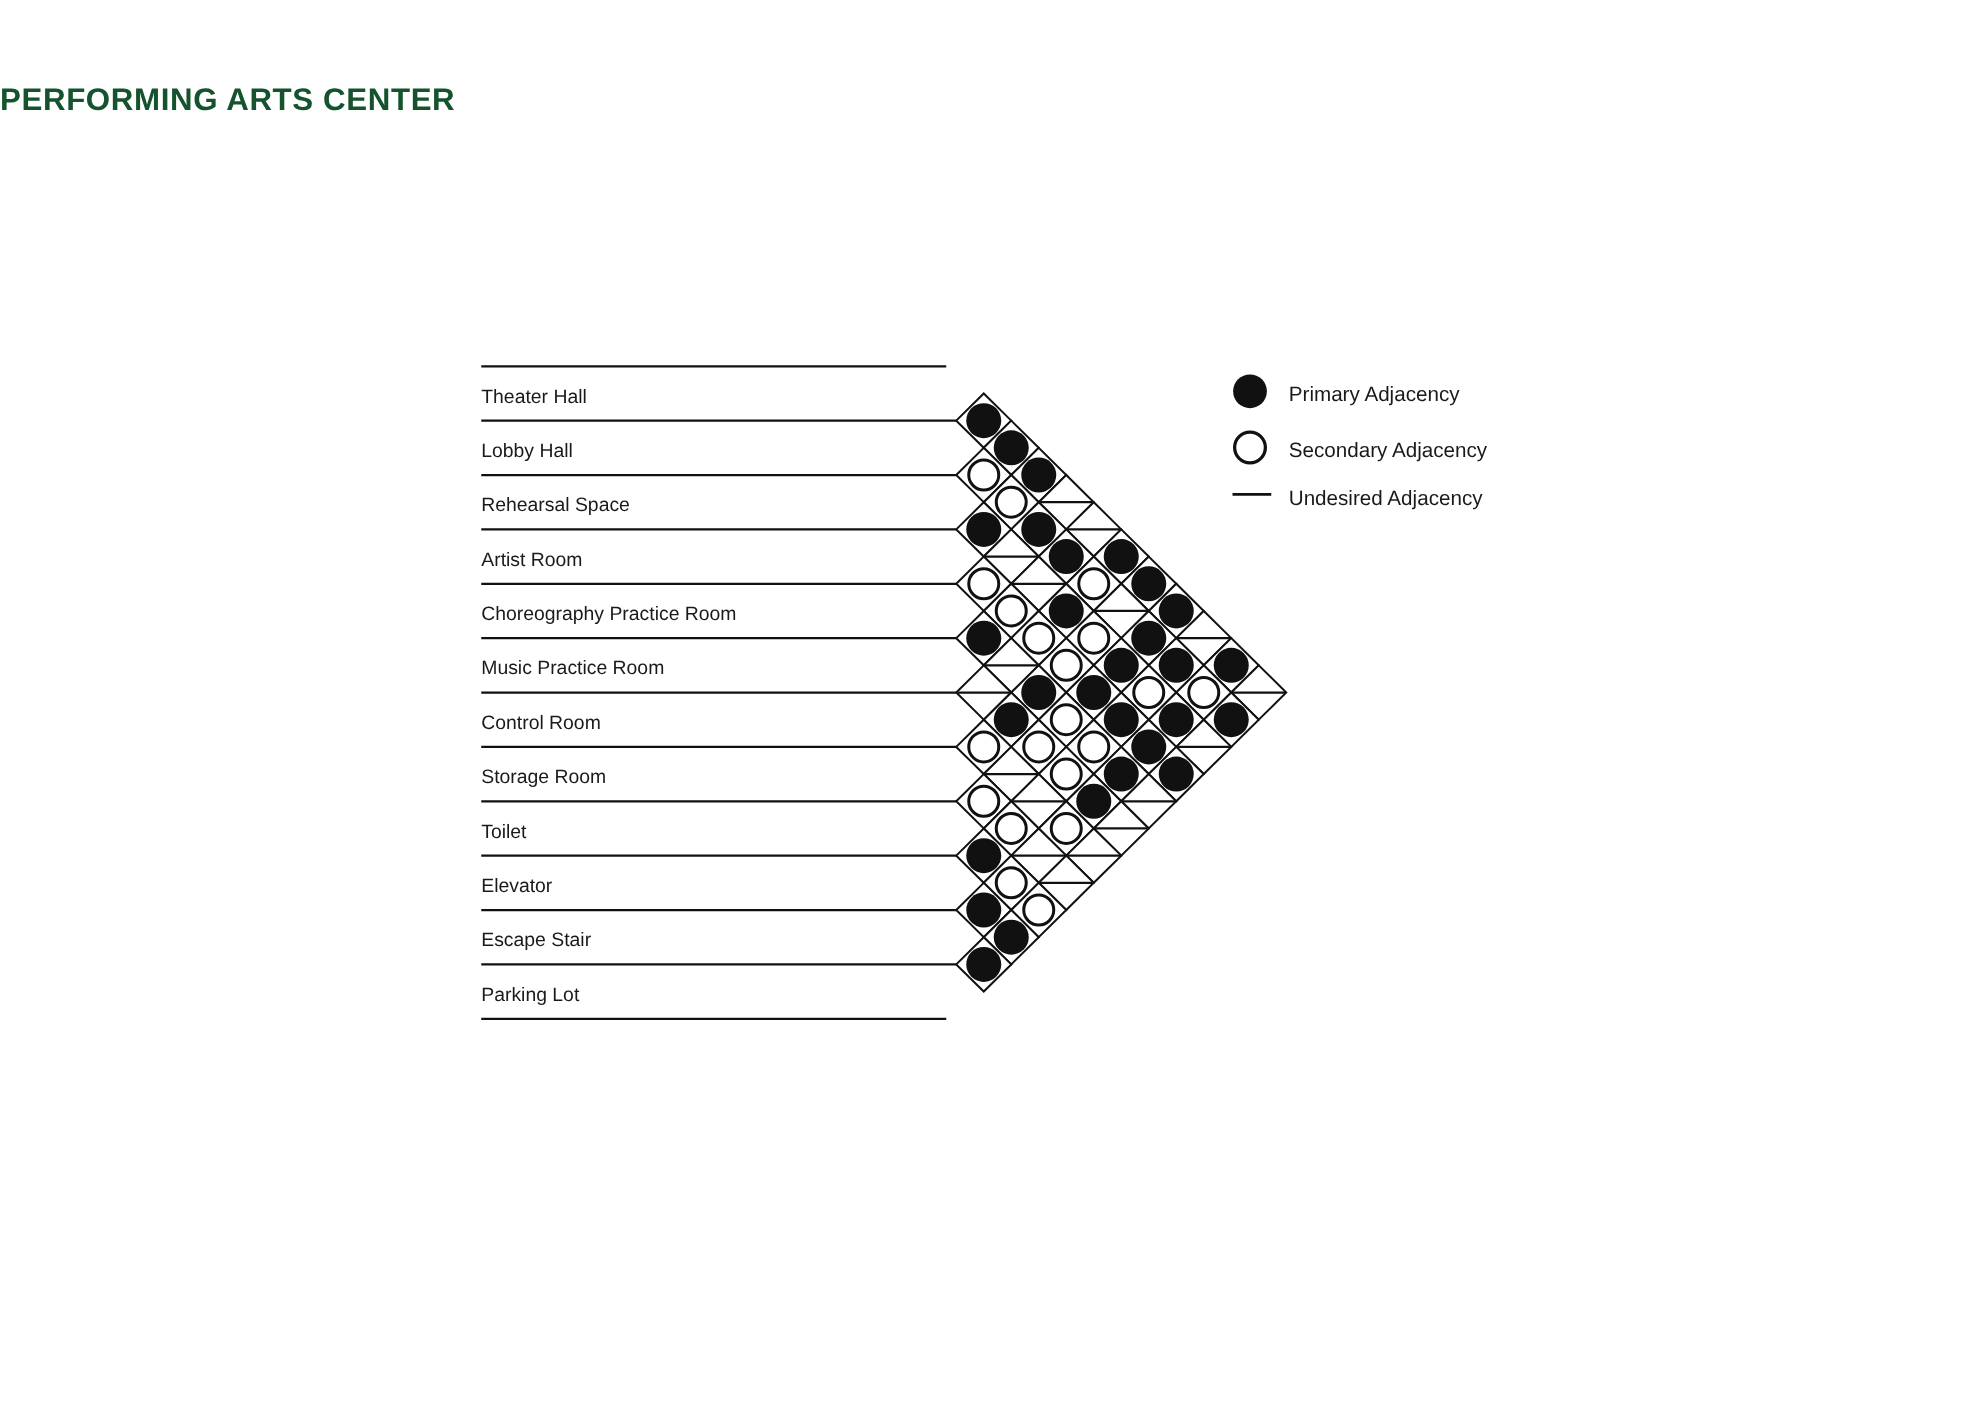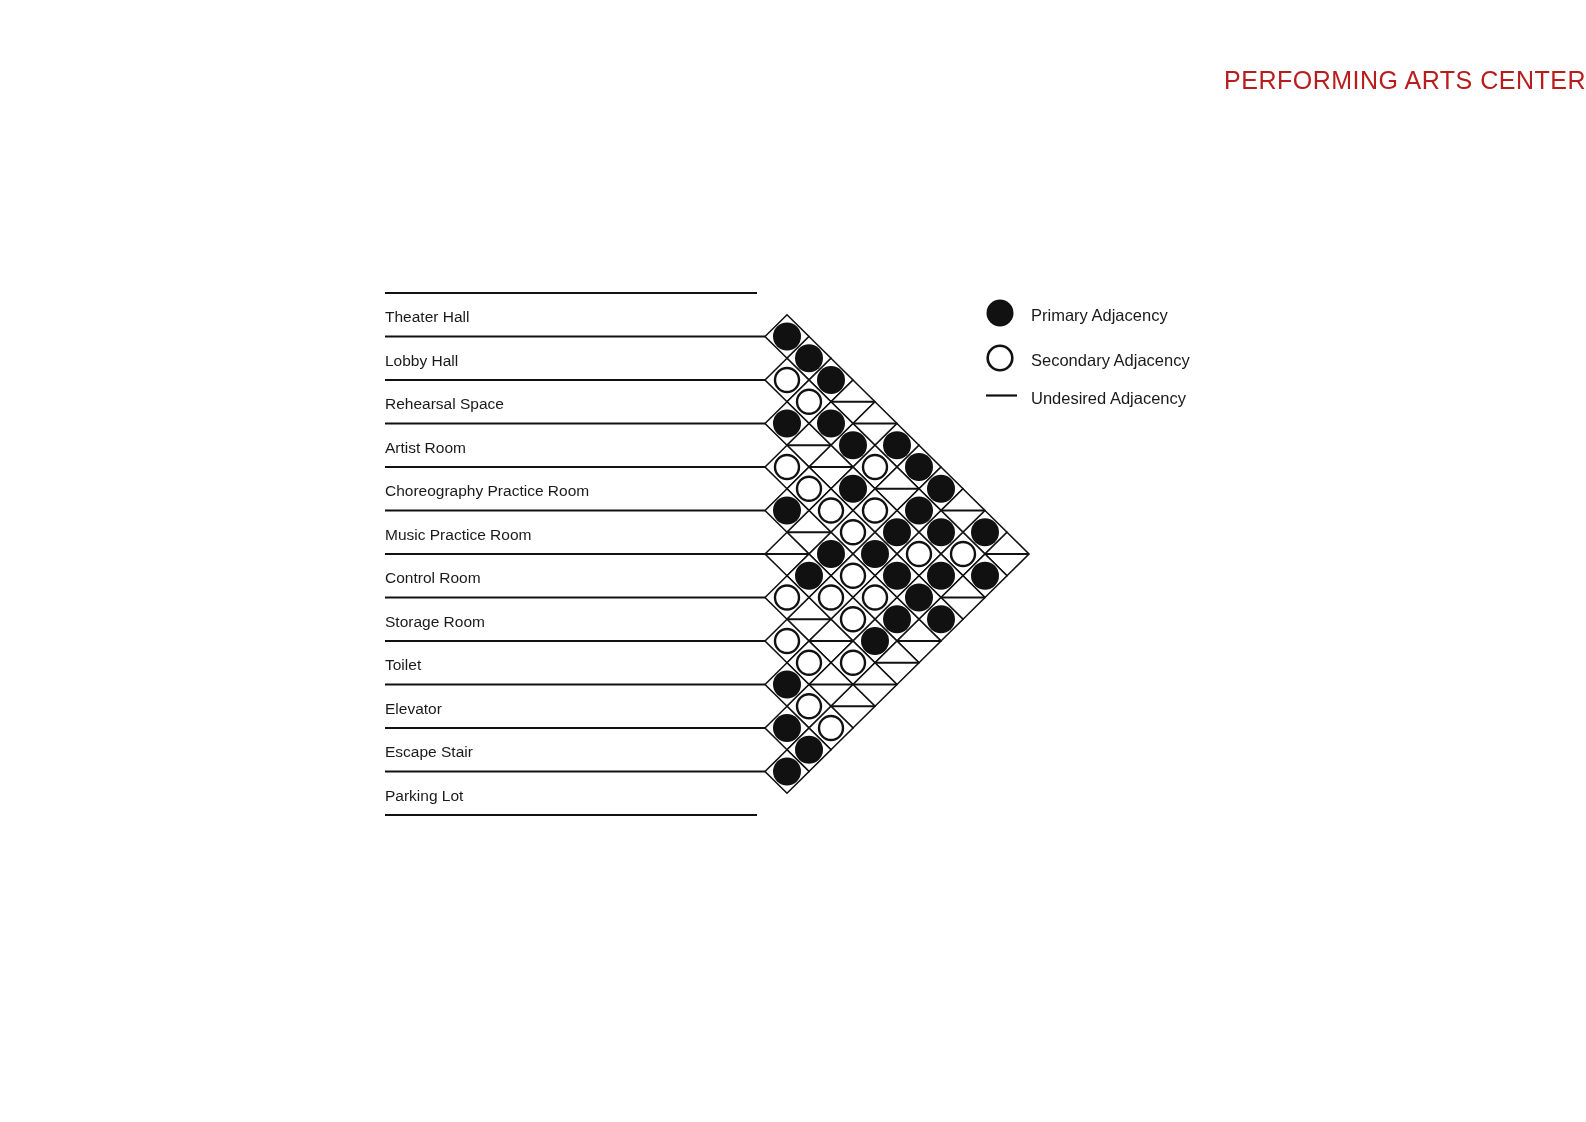--- a/index.html
+++ b/index.html
@@ -3,22 +3,22 @@
 <meta charset="utf-8">
 <style>
   html,body { margin:0; padding:0; background:#ffffff; }
   .canvas {
     position:relative; width:1586px; height:1122px;
     background:#ffffff; overflow:hidden;
     font-family:"Liberation Sans", sans-serif;
   }
   .title {
     position:absolute; top:66px; left:0; width:100%;
-    text-align:right; font-weight:normal; font-size:25px;
-    letter-spacing:0.5px; color:#b91c1c;
+    text-align:left; font-weight:bold; font-size:25px;
+    letter-spacing:0.5px; color:#14532d;
   }
   svg { position:absolute; left:0; top:0; }
   .legend-text { font-family:"Liberation Sans", sans-serif; font-size:16.5px; fill:#1a1a1a; }
   .room-text   { font-family:"Liberation Sans", sans-serif; font-size:15.5px; fill:#1a1a1a; }
 </style>
 </head>
 <body>
 
 <div class="canvas">
   <div class="title">PERFORMING ARTS CENTER</div>

